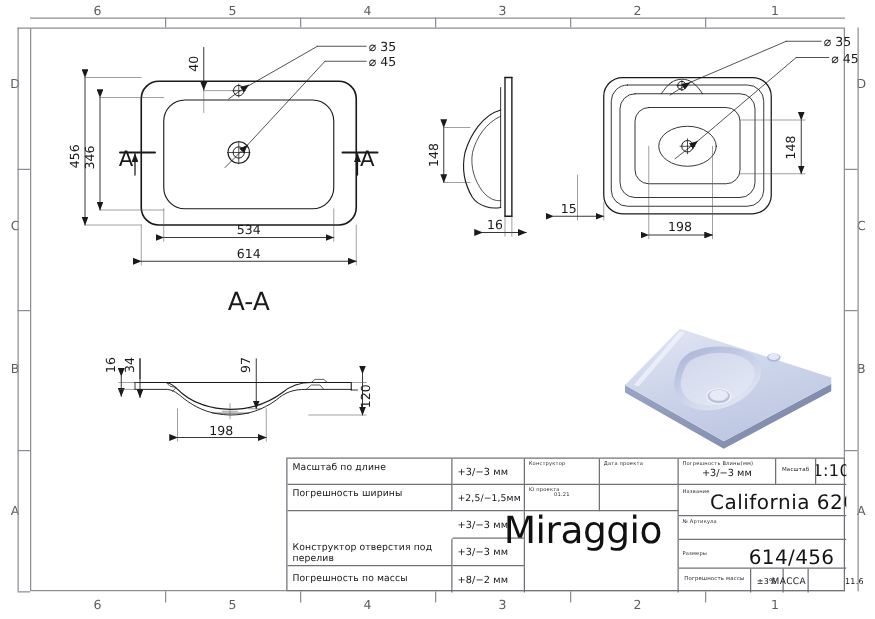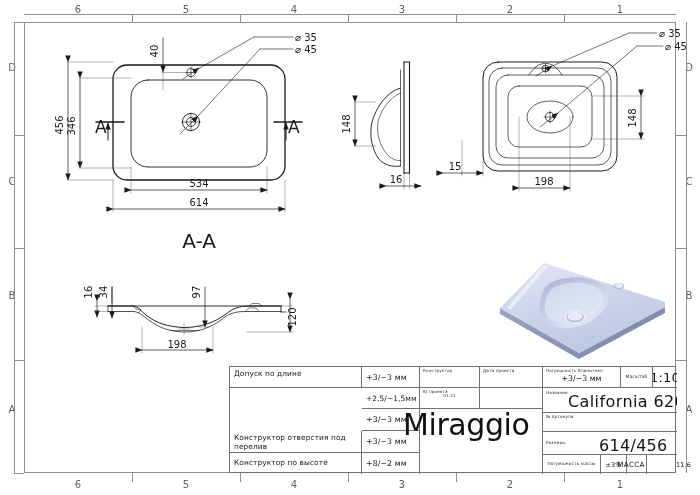--- a/index.html
+++ b/index.html
@@ -372,43 +372,46 @@
       <ellipse cx="132" cy="34" rx="5.4" ry="3.3" fill="#aeb8d6"></ellipse>
       <ellipse cx="132" cy="33.4" rx="4.3" ry="2.5" fill="#e4e9f5"></ellipse>
 
       <path d="M20,56 L57,13 L61,14 L24,57 Z" fill="#f2f4fb" opacity="0.75"></path>
     </svg>
   </div>
 
   <div class="tblock">
 
     <div class="tb-cell" style="left:0;top:0;width:132px;height:21px;">
-      <div class="tol-name">Допуск по длине</div>
+      <div class="tol-name">Масштаб по длине</div>
     </div>
     <div class="tb-cell" style="left:132px;top:0;width:58px;height:21px;">
       <div class="tol-val">+3/−3 мм</div>
     </div>
 
+    <div class="tb-cell" style="left:0;top:21px;width:132px;height:21px;">
+      <div class="tol-name">Погрешность ширины</div>
+    </div>
     <div class="tb-cell" style="left:132px;top:21px;width:58px;height:21px;">
       <div class="tol-val" style="font-size:7.4px;">+2,5/−1,5мм</div>
     </div>
 
     <div class="tb-cell" style="left:132px;top:42px;width:58px;height:22px;">
       <div class="tol-val">+3/−3 мм</div>
     </div>
 
     <div class="tb-cell" style="left:0;top:64px;width:132px;height:22px;">
       <div class="tol-name">Конструктор отверстия под перелив</div>
     </div>
     <div class="tb-cell" style="left:132px;top:64px;width:58px;height:22px;">
       <div class="tol-val">+3/−3 мм</div>
     </div>
 
     <div class="tb-cell tb-nob" style="left:0;top:86px;width:132px;height:21px;">
-      <div class="tol-name" style="padding-top:5px;">Конструктор по высоте</div>
+      <div class="tol-name" style="padding-top:5px;">Погрешность по массы</div>
     </div>
     <div class="tb-cell tb-nob" style="left:132px;top:86px;width:58px;height:21px;">
       <div class="tol-val">+8/−2 мм</div>
     </div>
 
     <div class="tb-cell" style="left:190px;top:0;width:60px;height:21px;">
       <div class="mini-lbl">Конструктор</div>
       <div class="mini-lbl-c" style="font-size:7px;"></div>
     </div>
     <div class="tb-cell" style="left:250px;top:0;width:63px;height:21px;">

